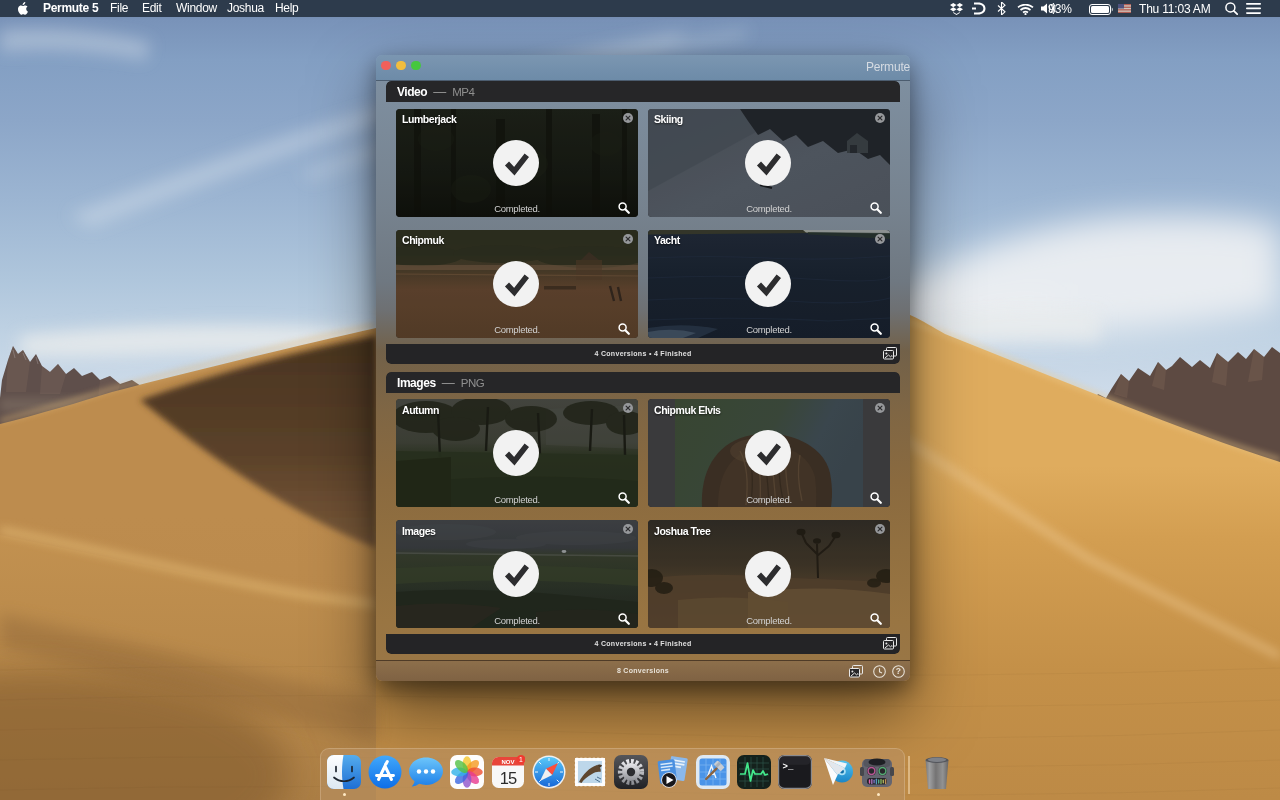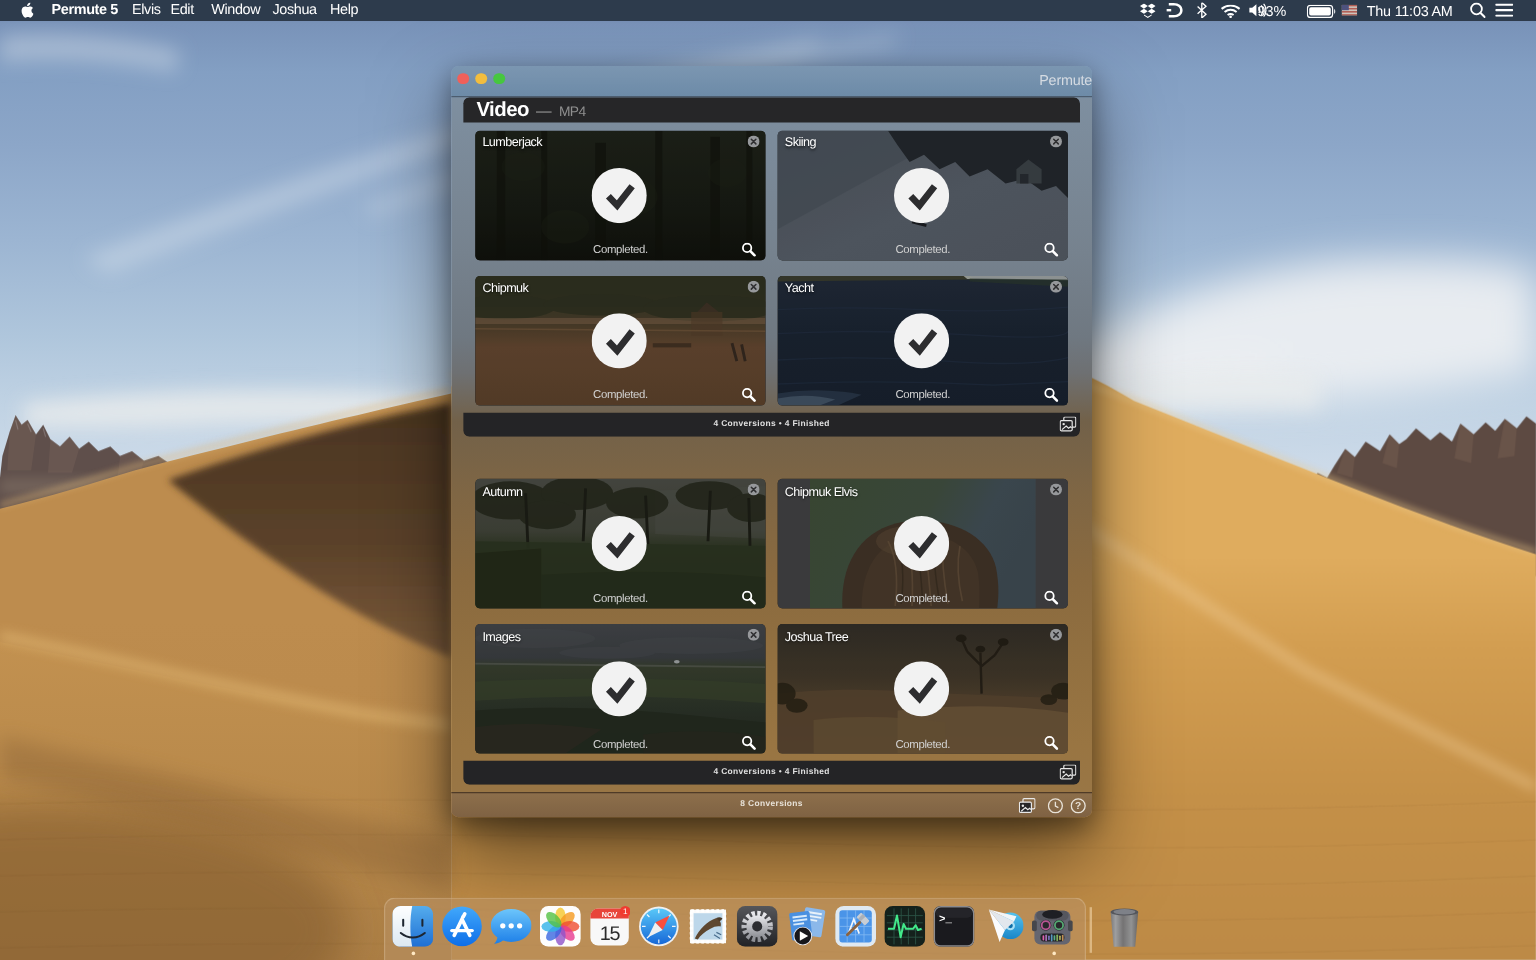--- a/index.html
+++ b/index.html
@@ -6,27 +6,27 @@
 #menubar{position:absolute;left:0;top:0;width:1280px;height:17px;background:#2d3b4c;color:#fff;font-size:13px;display:flex;align-items:center;z-index:30}
 #menubar .mi{position:absolute;top:0;line-height:17px;font-size:12px;letter-spacing:-.3px}
 #menubar .apl{position:absolute;left:17px;top:2px}
 .win{position:absolute;left:376px;top:55px;width:534px;height:626px;border-radius:6px;box-shadow:0 30px 65px rgba(0,0,0,.5),0 8px 22px rgba(0,0,0,.4);z-index:10;overflow:hidden}
 #titlebar{position:absolute;left:0;top:0;width:534px;height:26px;background:linear-gradient(#7b96b1,#6d8ba8);border-bottom:1px solid rgba(30,35,45,.5);color:#d5dbe2;font-size:12px;letter-spacing:-.2px;text-align:right;line-height:25px}
 .tl{position:absolute;top:5.8px;width:9.7px;height:9.7px;border-radius:50%}
 #winbody{position:absolute;left:0;top:26px;width:534px;height:579px;background:linear-gradient(#7e8fa0 0px,#76828e 130px,#6f7881 200px,#6e7072 230px,#726149 270px,#7f6644 330px,#8a6a3f 400px,#927040 470px,#997542 540px,#997645 579px)}
 #botbar{position:absolute;left:0;top:605px;width:534px;height:21px;background:linear-gradient(#8d6f4b,#7f6243);border-top:1px solid rgba(40,28,16,.55);color:#e8e2d8;font-size:7px;letter-spacing:.3px;font-weight:bold;text-align:center;line-height:20px}
 .panel{position:absolute;left:10px;width:514px;border-radius:5px;overflow:hidden}
 .phead{position:absolute;left:0;top:0;width:514px;height:21px;background:#262628;border-radius:5px 5px 0 0;font-size:13px;color:#fff;line-height:21px}
-.phead b{margin-left:11px;font-weight:bold;font-size:17px;letter-spacing:-.45px}
+.phead b{margin-left:11px;font-weight:bold;font-size:12px;letter-spacing:-.45px}
 .phead .dash{color:#9b9b9b;margin:0 6px}
 .phead .fmt{color:#8f8f8f;font-size:11.5px;letter-spacing:-.45px}
 .pfoot{position:absolute;left:0;width:514px;height:20px;background:#242426;border-radius:0 0 5px 5px;color:#e0e0e0;font-size:7px;letter-spacing:.3px;font-weight:bold;text-align:center;line-height:20px}
 .card{position:absolute;width:242px;height:108px;border-radius:4px;overflow:hidden;background:#222}
 .card svg.thumb{position:absolute;left:0;top:0}
-.ctitle{position:absolute;left:6px;top:4.5px;color:#fff;font-size:10.5px;letter-spacing:-.45px;font-weight:normal;text-shadow:0 1px 2px rgba(0,0,0,.6)}
+.ctitle{position:absolute;left:6px;top:4.5px;color:#fff;font-size:10.5px;letter-spacing:-.45px;font-weight:bold;text-shadow:0 1px 2px rgba(0,0,0,.6)}
 .comp{position:absolute;left:0;top:94.5px;width:242px;text-align:center;color:#d2d2d2;font-size:9.5px;letter-spacing:-.3px}
 .xbtn{position:absolute;right:5.5px;top:4px}
 .mag{position:absolute;right:8px;top:93px}
 .ckc{position:absolute;left:97px;top:31px}
 #dock{position:absolute;left:320px;top:748px;width:585px;height:52px;background:rgba(186,146,100,.55);border:1px solid rgba(255,240,220,.22);border-bottom:none;border-radius:9px 9px 0 0;z-index:20}
 .dicon{position:absolute;top:6px;width:34px;height:34px}
 .ddot{position:absolute;top:44px;width:3px;height:3px;border-radius:50%;background:#ffe9c4}
 .dsep{position:absolute;left:587px;top:7px;width:1.5px;height:38px;background:rgba(245,220,180,.55)}
 </style></head>
 <body>
@@ -125,21 +125,21 @@
 <path d="M0 790 Q 320 782 640 792 Q 960 800 1280 788"></path>
 <path d="M0 670 Q 320 662 640 672 Q 960 680 1280 668"></path>
 </g>
 </svg>
 
 <div id="menubar">
 <svg class="apl" width="11" height="13" viewBox="0 0 11 13">
       <path fill="#fff" d="M7.6 2.1c.5-.6.8-1.4.7-2.1-.7 0-1.5.5-2 1.1-.4.5-.8 1.3-.7 2 .8.1 1.5-.4 2-1zM9.2 6.9c0-1.5 1.2-2.2 1.3-2.3-.7-1-1.8-1.2-2.2-1.2-.9-.1-1.8.5-2.3.5-.5 0-1.2-.5-2-.5-1 0-2 .6-2.5 1.5-1.1 1.9-.3 4.7.8 6.2.5.8 1.1 1.6 1.9 1.6.8 0 1.1-.5 2-.5.9 0 1.2.5 2 .5.8 0 1.4-.8 1.9-1.5.6-.9.8-1.7.8-1.8 0 0-1.6-.6-1.7-2.5z"></path>
     </svg>
 <span class="mi" style="left:43px;font-weight:bold">Permute 5</span>
-<span class="mi" style="left:110px">Elvis</span>
+<span class="mi" style="left:110px">File</span>
 <span class="mi" style="left:142px">Edit</span>
 <span class="mi" style="left:176px">Window</span>
 <span class="mi" style="left:227px">Joshua</span>
 <span class="mi" style="left:275px">Help</span>
 </div>
 
 <svg width="0" height="0" style="position:absolute">
 <defs>
 <g id="sx">
         <circle cx="5.5" cy="5.5" r="5.5" fill="#96989b"></circle>
@@ -308,20 +308,21 @@
         <div class="comp">Completed.</div>
         <svg class="mag" width="12" height="12">
           <use href="#sm"></use>
         </svg>
 </div>
 <div class="pfoot" style="top:262.5px">4 Conversions • 4 Finished<svg class="ficon" width="14" height="13" style="position:absolute;right:3px;top:3px">
           <use href="#sp"></use>
         </svg></div>
 </div>
 <div class="panel" id="p2" style="top:316.5px;height:282px">
+<div class="phead"><b>Images</b><span class="dash">—</span><span class="fmt">PNG</span></div>
 <div class="card" style="left:10px;top:27.5px">
 <svg class="thumb" width="242" height="108">
           <defs>
             <linearGradient id="t5" x1="0" y1="0" x2="0" y2="1">
               <stop offset="0" stop-color="#51534b"></stop>
               <stop offset=".4" stop-color="#474a3e"></stop>
               <stop offset=".52" stop-color="#343d28"></stop>
               <stop offset="1" stop-color="#2a331f"></stop>
             </linearGradient>
           </defs>

